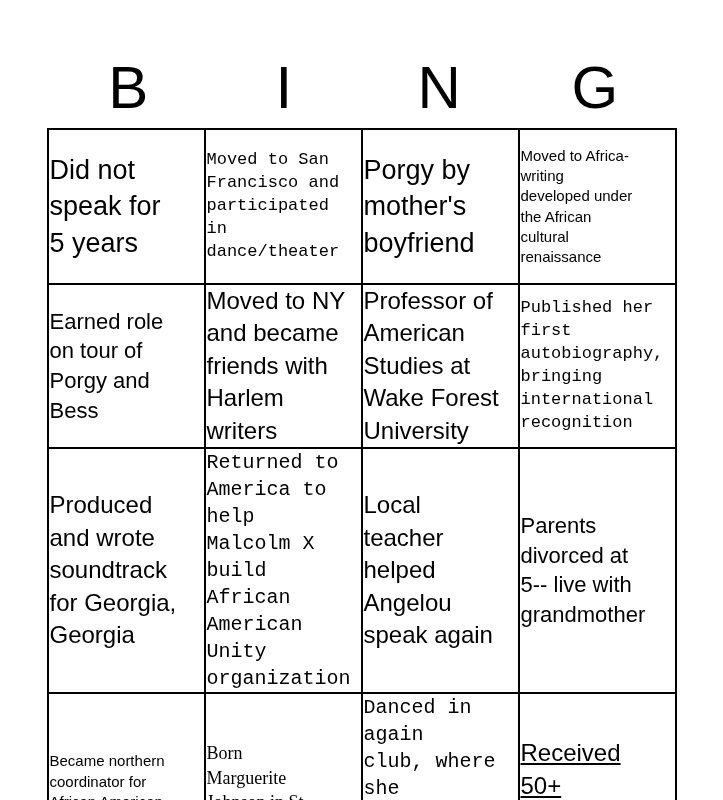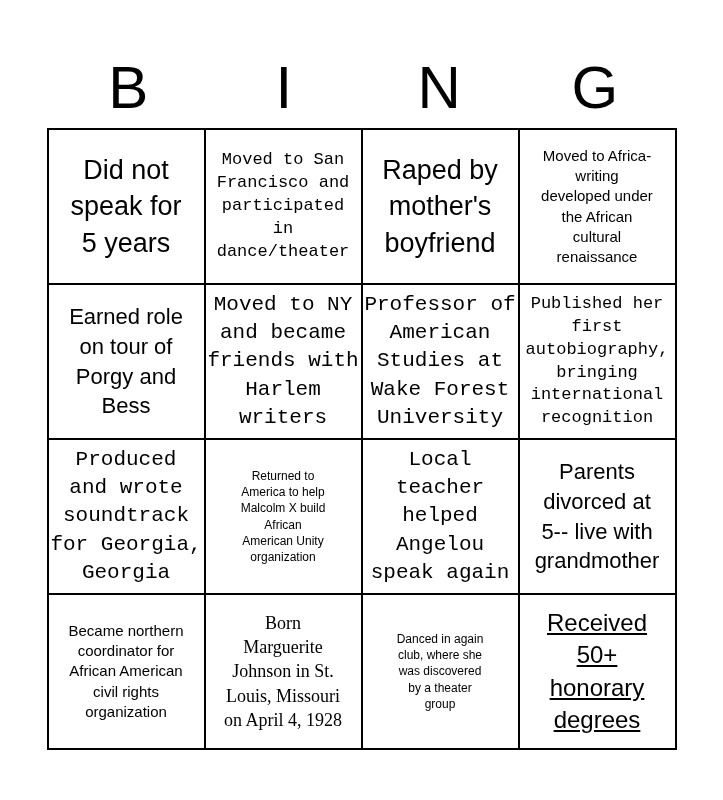--- a/index.html
+++ b/index.html
@@ -34,34 +34,34 @@
   }
   table.bingo-grid {
     border-collapse: collapse;
     margin: 0 auto;
     table-layout: fixed;
   }
   table.bingo-grid td {
     width: 153px;
     height: 153px;
     border: 2px solid #000000;
-    text-align: center;
+    text-align: left;
     vertical-align: middle;
     white-space: pre-line;
     padding: 0 1px;
     line-height: 1.35;
     overflow: hidden;
   }
   .s27 { font-size: 27px; }
   .s26 { font-size: 24px; text-decoration: underline; }
   .s23 { font-size: 22px; }
-  .s21 { font-size: 21px; font-family: Liberation Mono, monospace; }
+  .s21 { font-size: 24px; }
   .s18 { font-size: 18px; font-family: Liberation Serif, serif; }
   .s17 { font-size: 17px; font-family: Liberation Mono, monospace; }
-  .s16 { font-size: 12px; }
+  .s16 { font-size: 20px; font-family: Liberation Mono, monospace; }
   .s15 { font-size: 15px; }
 </style>
 </head>
 <body>
 
 <div class="page">
 
   <div class="header-row">
     <div class="header-letter">B</div>
     <div class="header-letter">I</div>
@@ -72,21 +72,21 @@
   <table class="bingo-grid">
     <tbody>
       <tr>
         <td class="s27">Did not
 speak for
 5 years</td>
         <td class="s17">Moved to San
 Francisco and
 participated in
 dance/theater</td>
-        <td class="s27">Raped by
+        <td class="s27">Porgy by
 mother's
 boyfriend</td>
         <td class="s15">Moved to Africa-
 writing
 developed under
 the African
 cultural
 renaissance</td>
       </tr>
       <tr>

